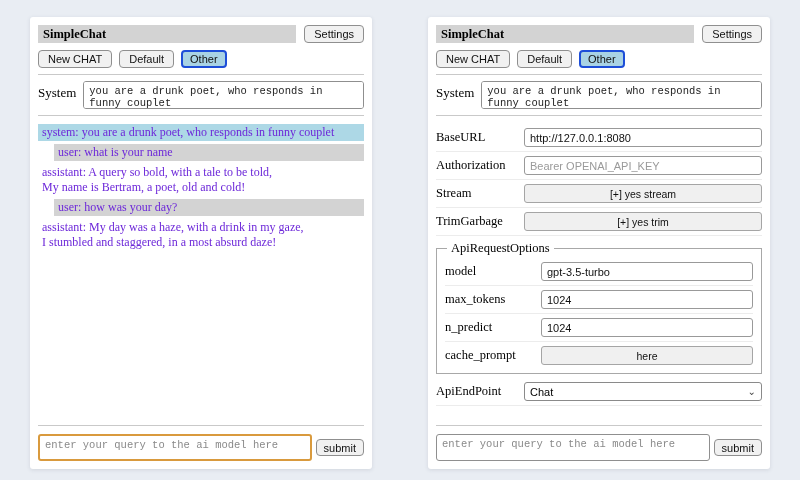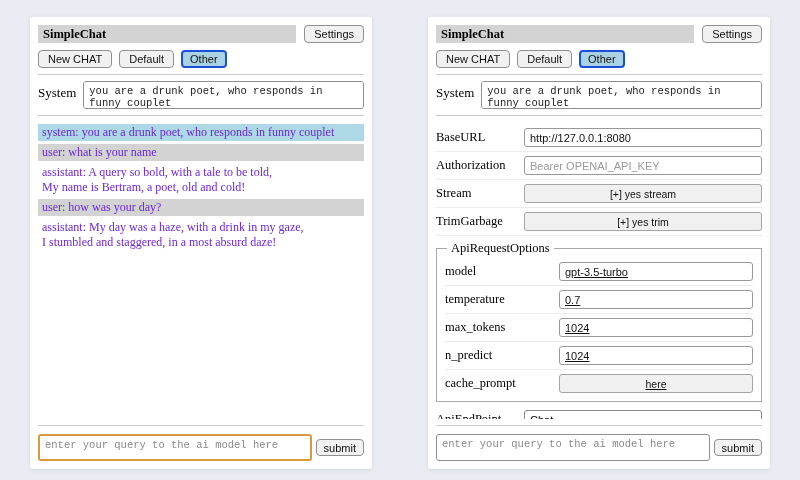--- a/index.html
+++ b/index.html
@@ -78,21 +78,21 @@
   
   .msg {
     font-size: 12px;
     line-height: 15px;
     padding: 1px 4px;
     margin-bottom: 3px;
     white-space: pre-line;
     color: #6d28d9;
   }
   .msg.system { background: #add8e6; }
-  .msg.user { background: #d3d3d3; }
+  .msg.user { background: #d3d3d3; margin-left: 16px; }
   .msg.assistant { background: #ffffff; }
 
   
   .srow {
     display: flex;
     align-items: center;
     justify-content: space-between;
     padding: 4px 0;
     border-bottom: 1px solid #ececec;
   }
@@ -130,21 +130,21 @@
     cursor: pointer;
   }
   .chevron { font-size: 10px; color: #444; line-height: 1; }
 
   fieldset {
     border: 1px solid #a8a8a8;
     margin: 5px 0 4px 0;
     padding: 2px 8px 4px 8px;
   }
   fieldset legend { font-size: 12.5px; padding: 0 4px; margin-left: 2px; }
-  fieldset .ctl { width: 194px; text-decoration: underline; }
+  fieldset .ctl { width: 212px; }
   fieldset .srow { padding: 4px 0; }
   fieldset .srow:last-child { border-bottom: none; }
 
   
   .query-row { display: flex; gap: 4px; align-items: stretch; margin-top: 2px; }
   .query-row textarea { flex: 1; height: 27px; }
   .query-row textarea.focused { border: 2px solid #d99a3d; }
   .query-row textarea::placeholder { color: #8a8a8a; }
   .submit-btn { font-size: 11px; padding: 0 7px; height: 17px; align-self: center; }
 </style>
@@ -234,24 +234,20 @@
     </div>
 
     <fieldset>
       <legend>ApiRequestOptions</legend>
 
       <div class="srow">
         <span class="row-label">model</span>
         <input class="ctl" value="gpt-3.5-turbo" style="">
       </div>
 
-      <div class="srow">
-        <span class="row-label">temperature</span>
-        <input class="ctl" value="0.7" style="">
-      </div>
 
       <div class="srow">
         <span class="row-label">max_tokens</span>
         <input class="ctl" value="1024" style="">
       </div>
 
       <div class="srow">
         <span class="row-label">n_predict</span>
         <input class="ctl" value="1024" style="">
       </div>

